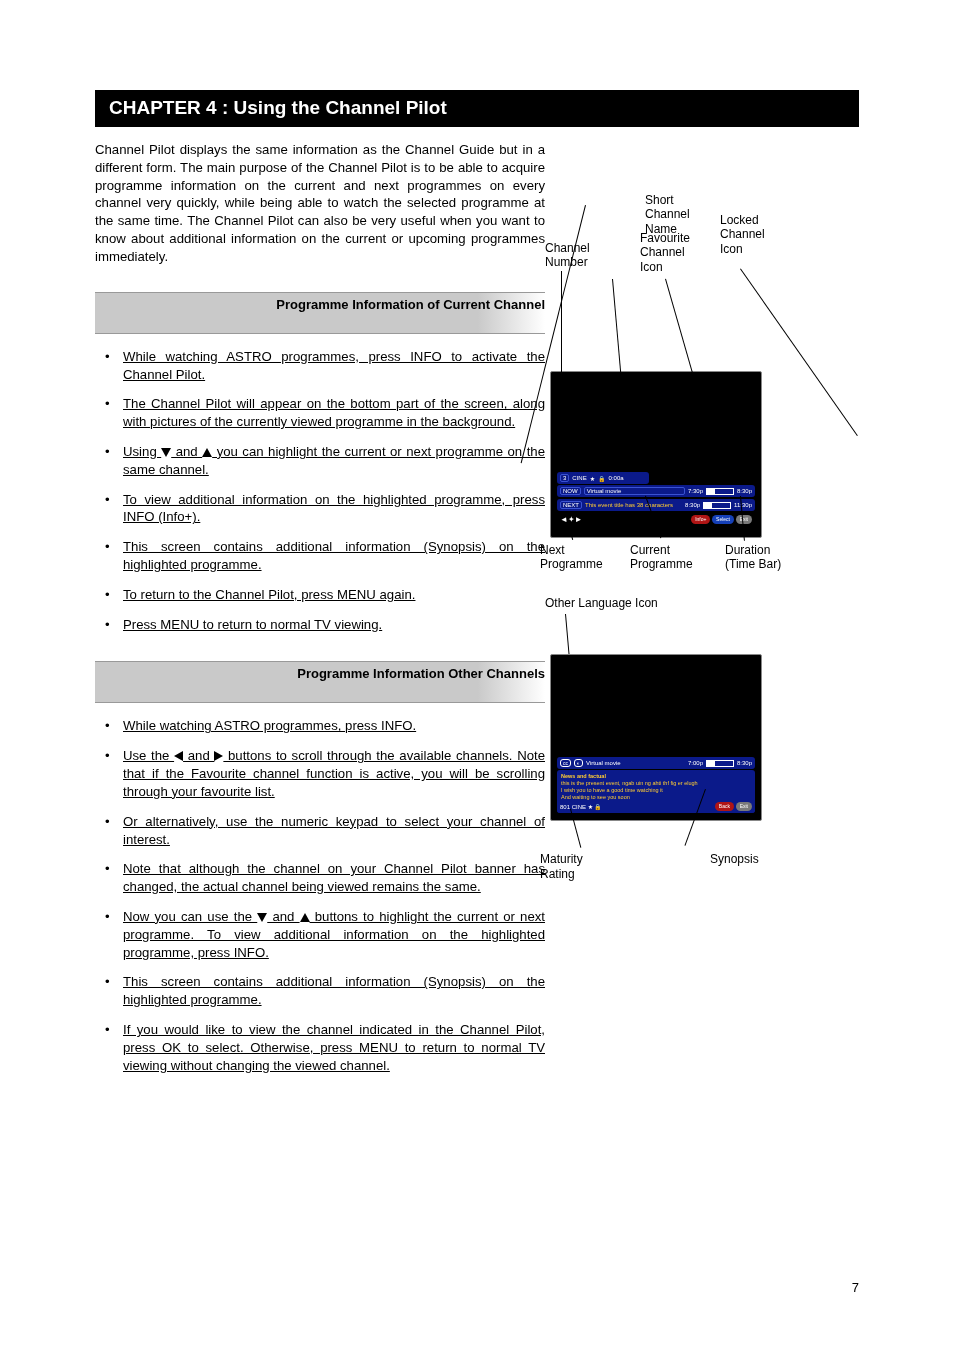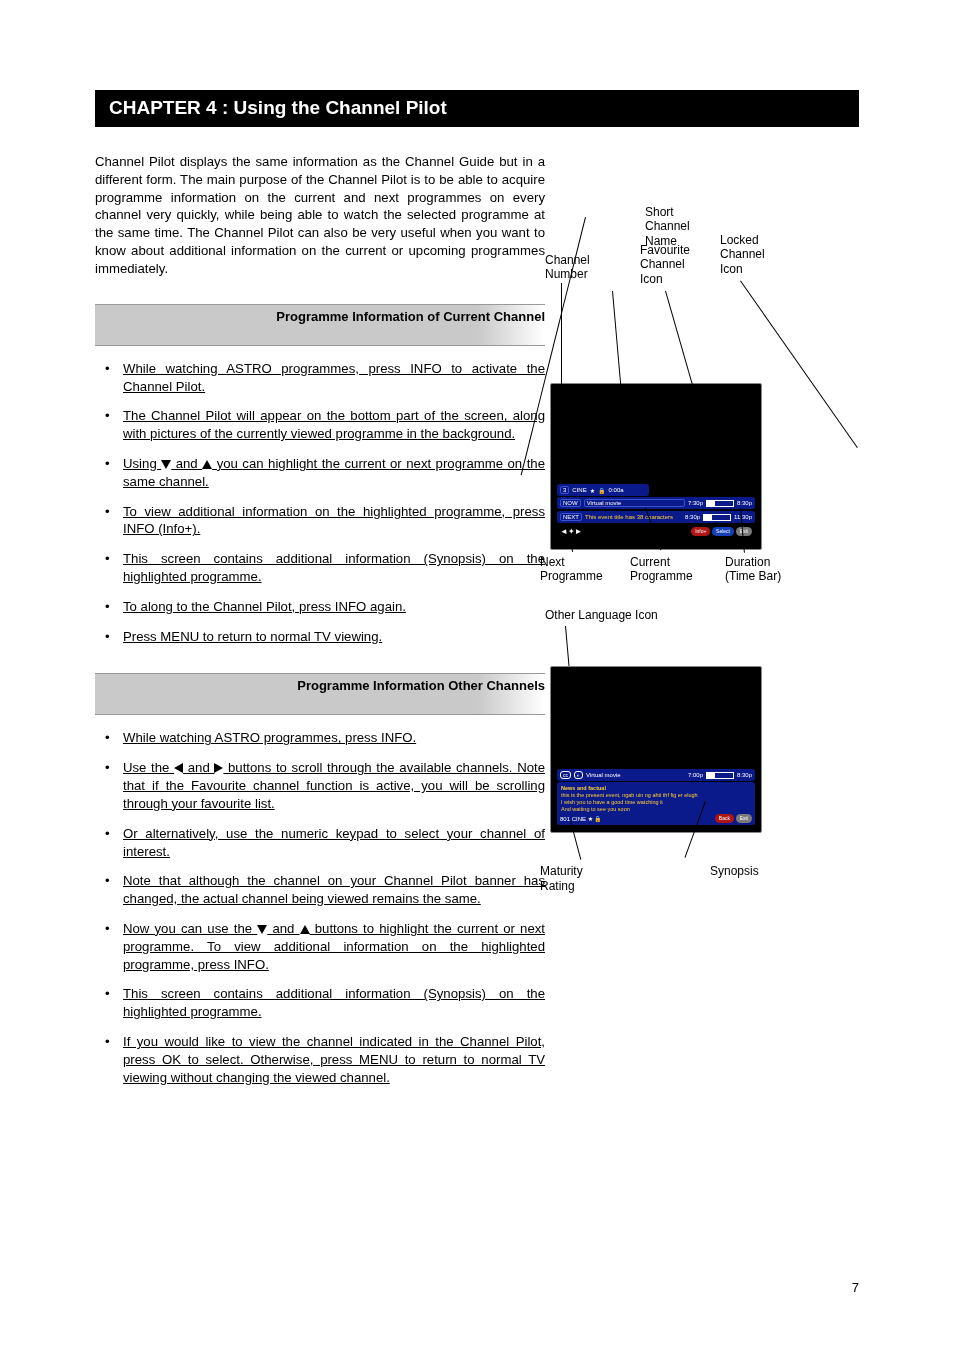--- a/index.html
+++ b/index.html
@@ -18,21 +18,21 @@
     left: 95px;
     top: 90px;
     width: 764px;
   }
   .chapter-bar {
     background: #000;
     color: #fff;
     font-weight: bold;
     font-size: 19px;
     padding: 7px 14px 8px 14px;
-    margin-bottom: 26px;
+    margin-bottom: 14px;
   }
   .two-col {
     display: flex;
   }
   .left-col {
     width: 450px;
     flex: 0 0 450px;
   }
   .right-col {
     width: 285px;
@@ -173,21 +173,21 @@
     <div class="left-col">
       <div class="intro">Channel Pilot displays the same information as the Channel Guide but in a different form.  The main purpose of the Channel Pilot is to be able to acquire programme information on the current and next programmes on every channel very quickly, while being able to watch the selected programme at the same time.  The Channel Pilot can also be very useful when you want to know about additional information on the current or upcoming programmes immediately.</div>
 
       <div class="section-head">Programme Information of Current Channel</div>
       <ul class="bullets" id="list1">
           <li>While watching ASTRO programmes, press INFO to activate the Channel Pilot.</li>
           <li>The Channel Pilot will appear on the bottom part of the screen, along with pictures of the currently viewed programme in the background.</li>
           <li>Using <span class="tri tri-down"></span> and <span class="tri tri-up"></span> you can highlight the current or next programme on the same channel.</li>
           <li>To view additional information on the highlighted programme, press INFO (Info+).</li>
           <li>This screen contains additional information (Synopsis) on the highlighted programme.</li>
-          <li>To along to the Channel Pilot, press INFO again.</li>
+          <li>To return to the Channel Pilot, press MENU again.</li>
           <li>Press MENU to return to normal TV viewing.</li>
         </ul>
 
       <div class="section-head">Programme Information Other Channels</div>
       <ul class="bullets" id="list2">
           <li>While watching ASTRO programmes, press INFO.</li>
           <li>Use the  <span class="tri tri-left"></span>  and  <span class="tri tri-right"></span>  buttons to scroll through the available channels.  Note that if the Favourite channel function is active, you will be scrolling through your favourite list.</li>
           <li>Or alternatively, use the numeric keypad to select your channel of interest.</li>
           <li>Note that although the channel on your Channel Pilot banner has changed, the actual channel being viewed remains the same.</li>
           <li>Now you can use the <span class="tri tri-down"></span> and <span class="tri tri-up"></span> buttons to highlight the current or next programme. To view additional information on the highlighted programme, press INFO.</li>
@@ -195,21 +195,21 @@
           <li>If you would like to view the channel indicated in the Channel Pilot, press OK to select.  Otherwise, press MENU to return to normal TV viewing without changing the viewed channel.</li>
         </ul>
     </div>
 
     <div class="right-col">
 
       <div class="fig1-wrap">
         <div class="lbl" style="left:100px; top:0;margin-top:32px;">Short<br>Channel<br>Name</div>
         <div class="lbl" style="left:0px; top:80px;">Channel<br>Number</div>
         <div class="lbl" style="left:95px; top:70px;">Favourite<br>Channel<br>Icon</div>
-        <div class="lbl" style="left:175px; top:60px;">Locked<br>Channel<br>Icon</div>
+        <div class="lbl" style="left:175px; top:52px;">Locked<br>Channel<br>Icon</div>
 
         <div class="tv-frame">
           <div class="banner b1">
             <span class="tag">3</span>
             <span>CINE</span>
             <span class="star">★</span>
             <span>🔒</span>
             <span>0:00a</span>
           </div>
           <div class="banner b2">

